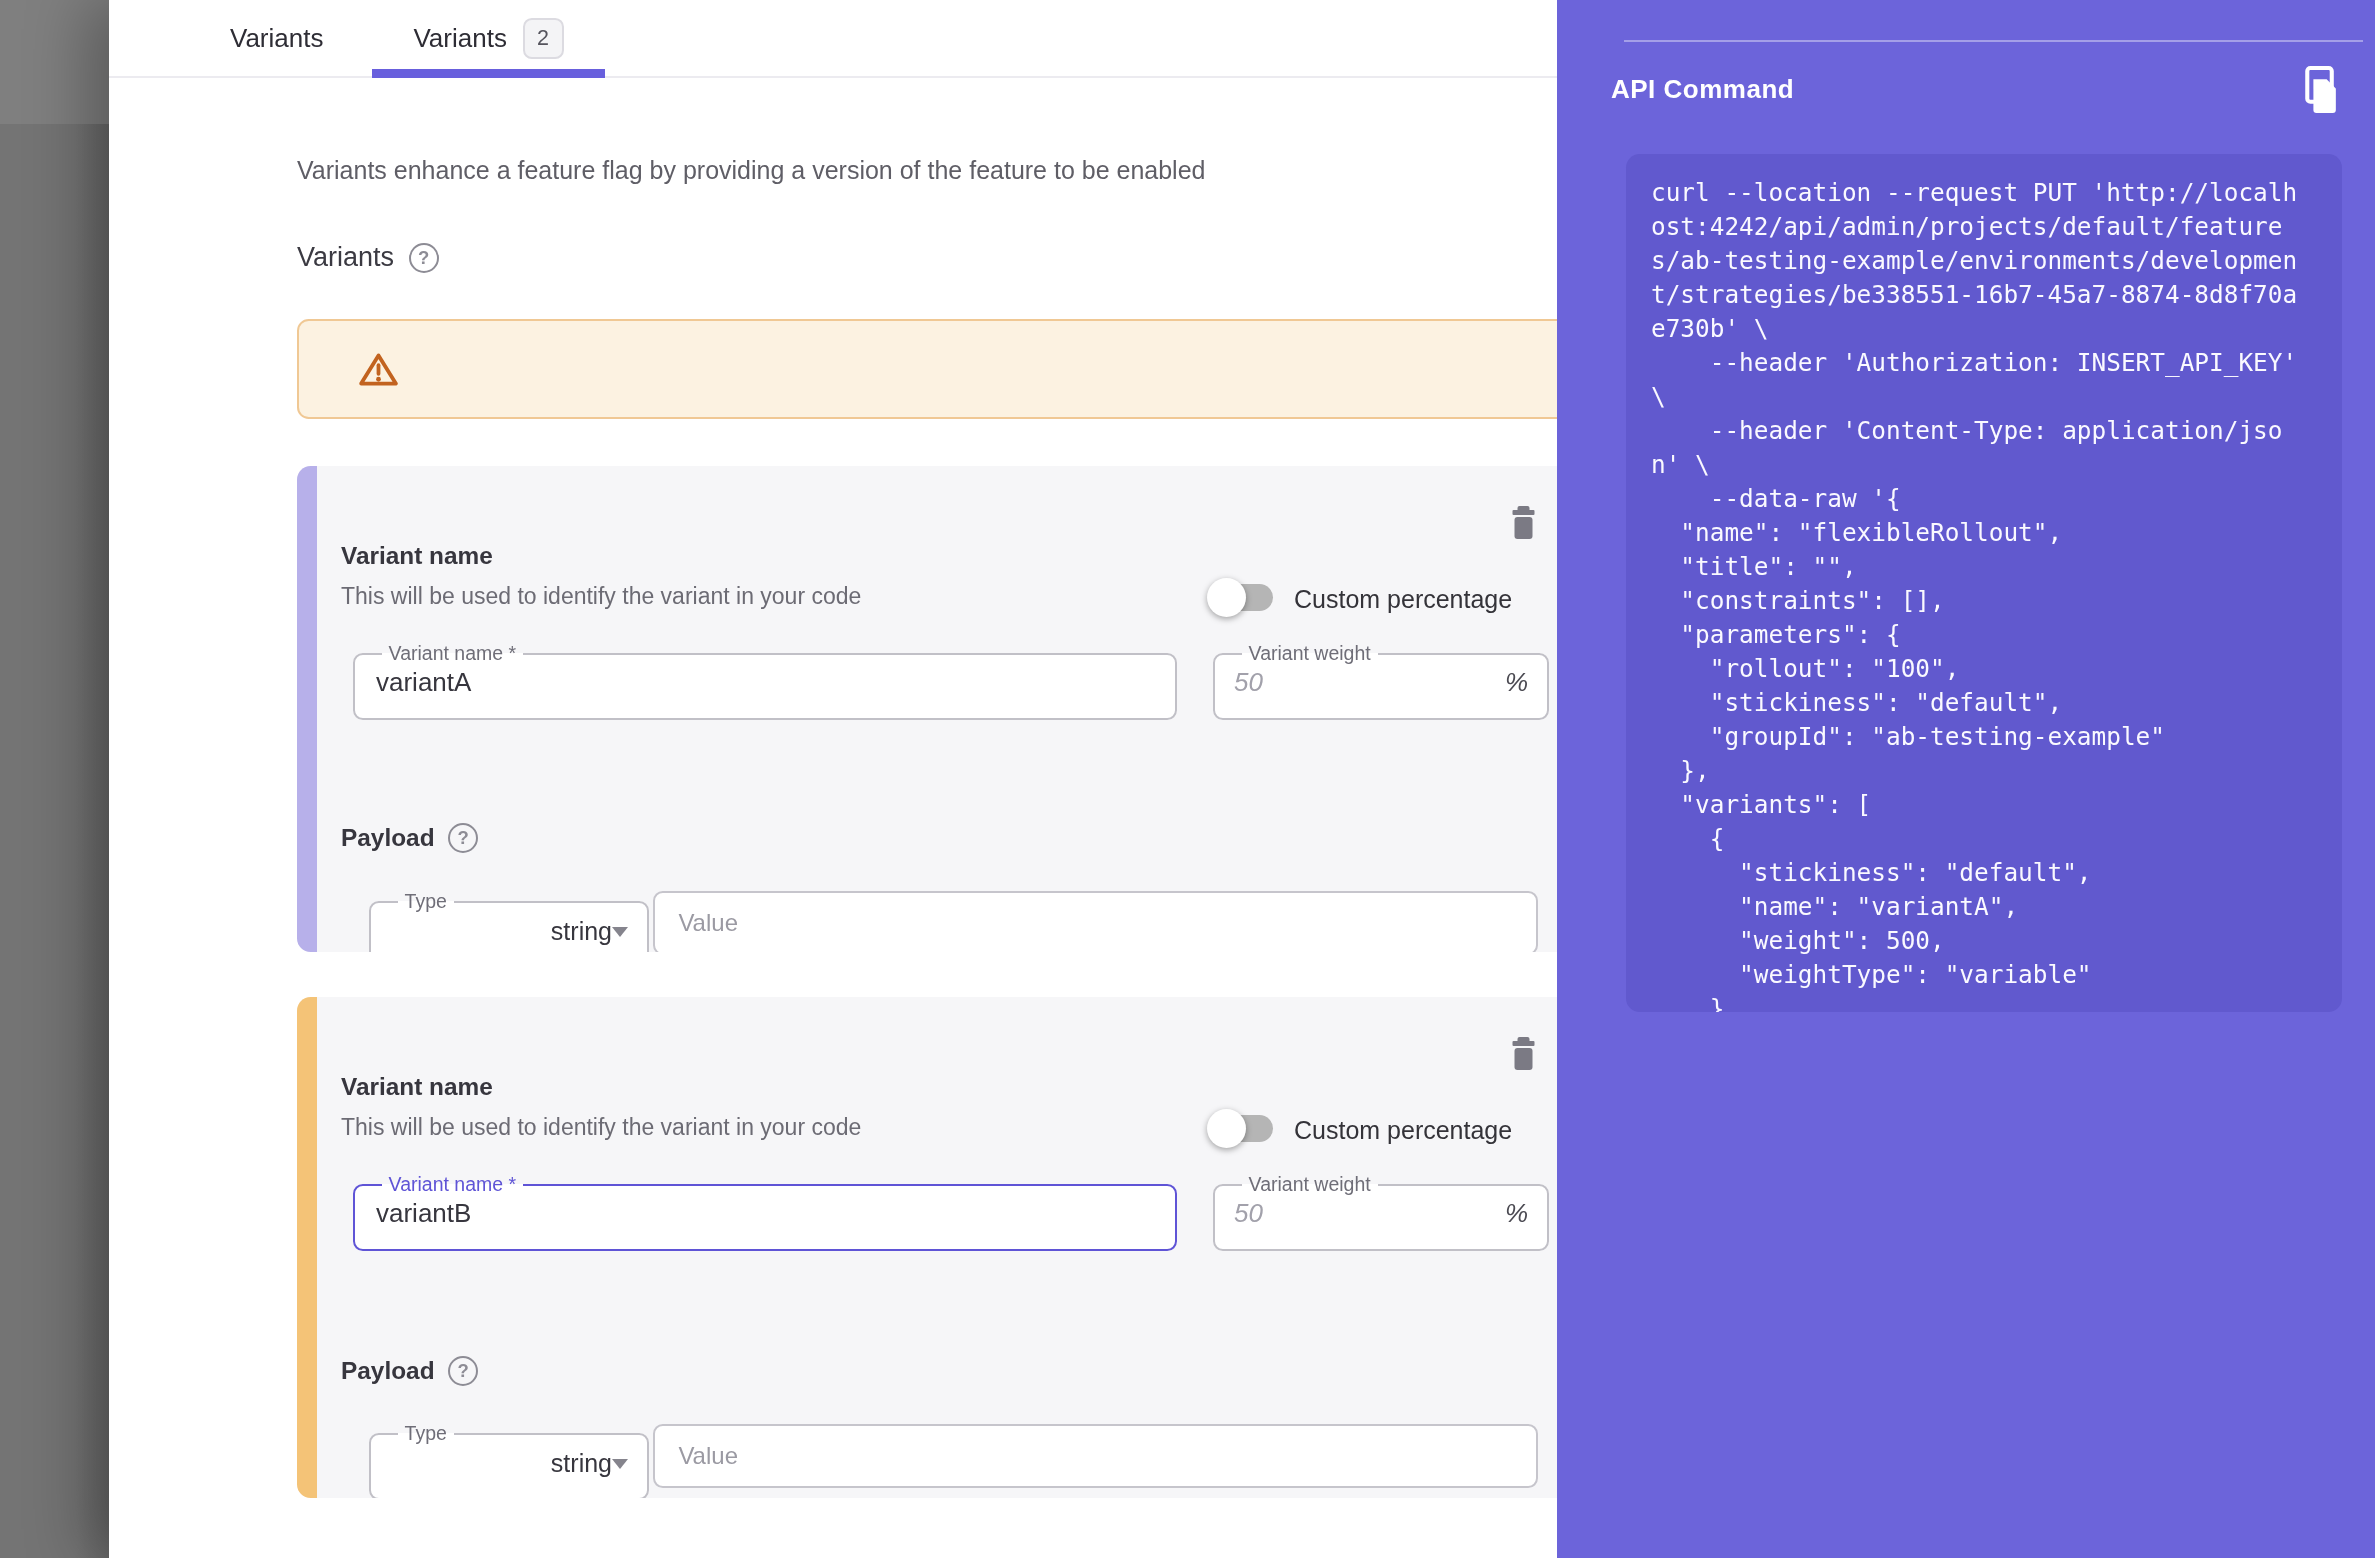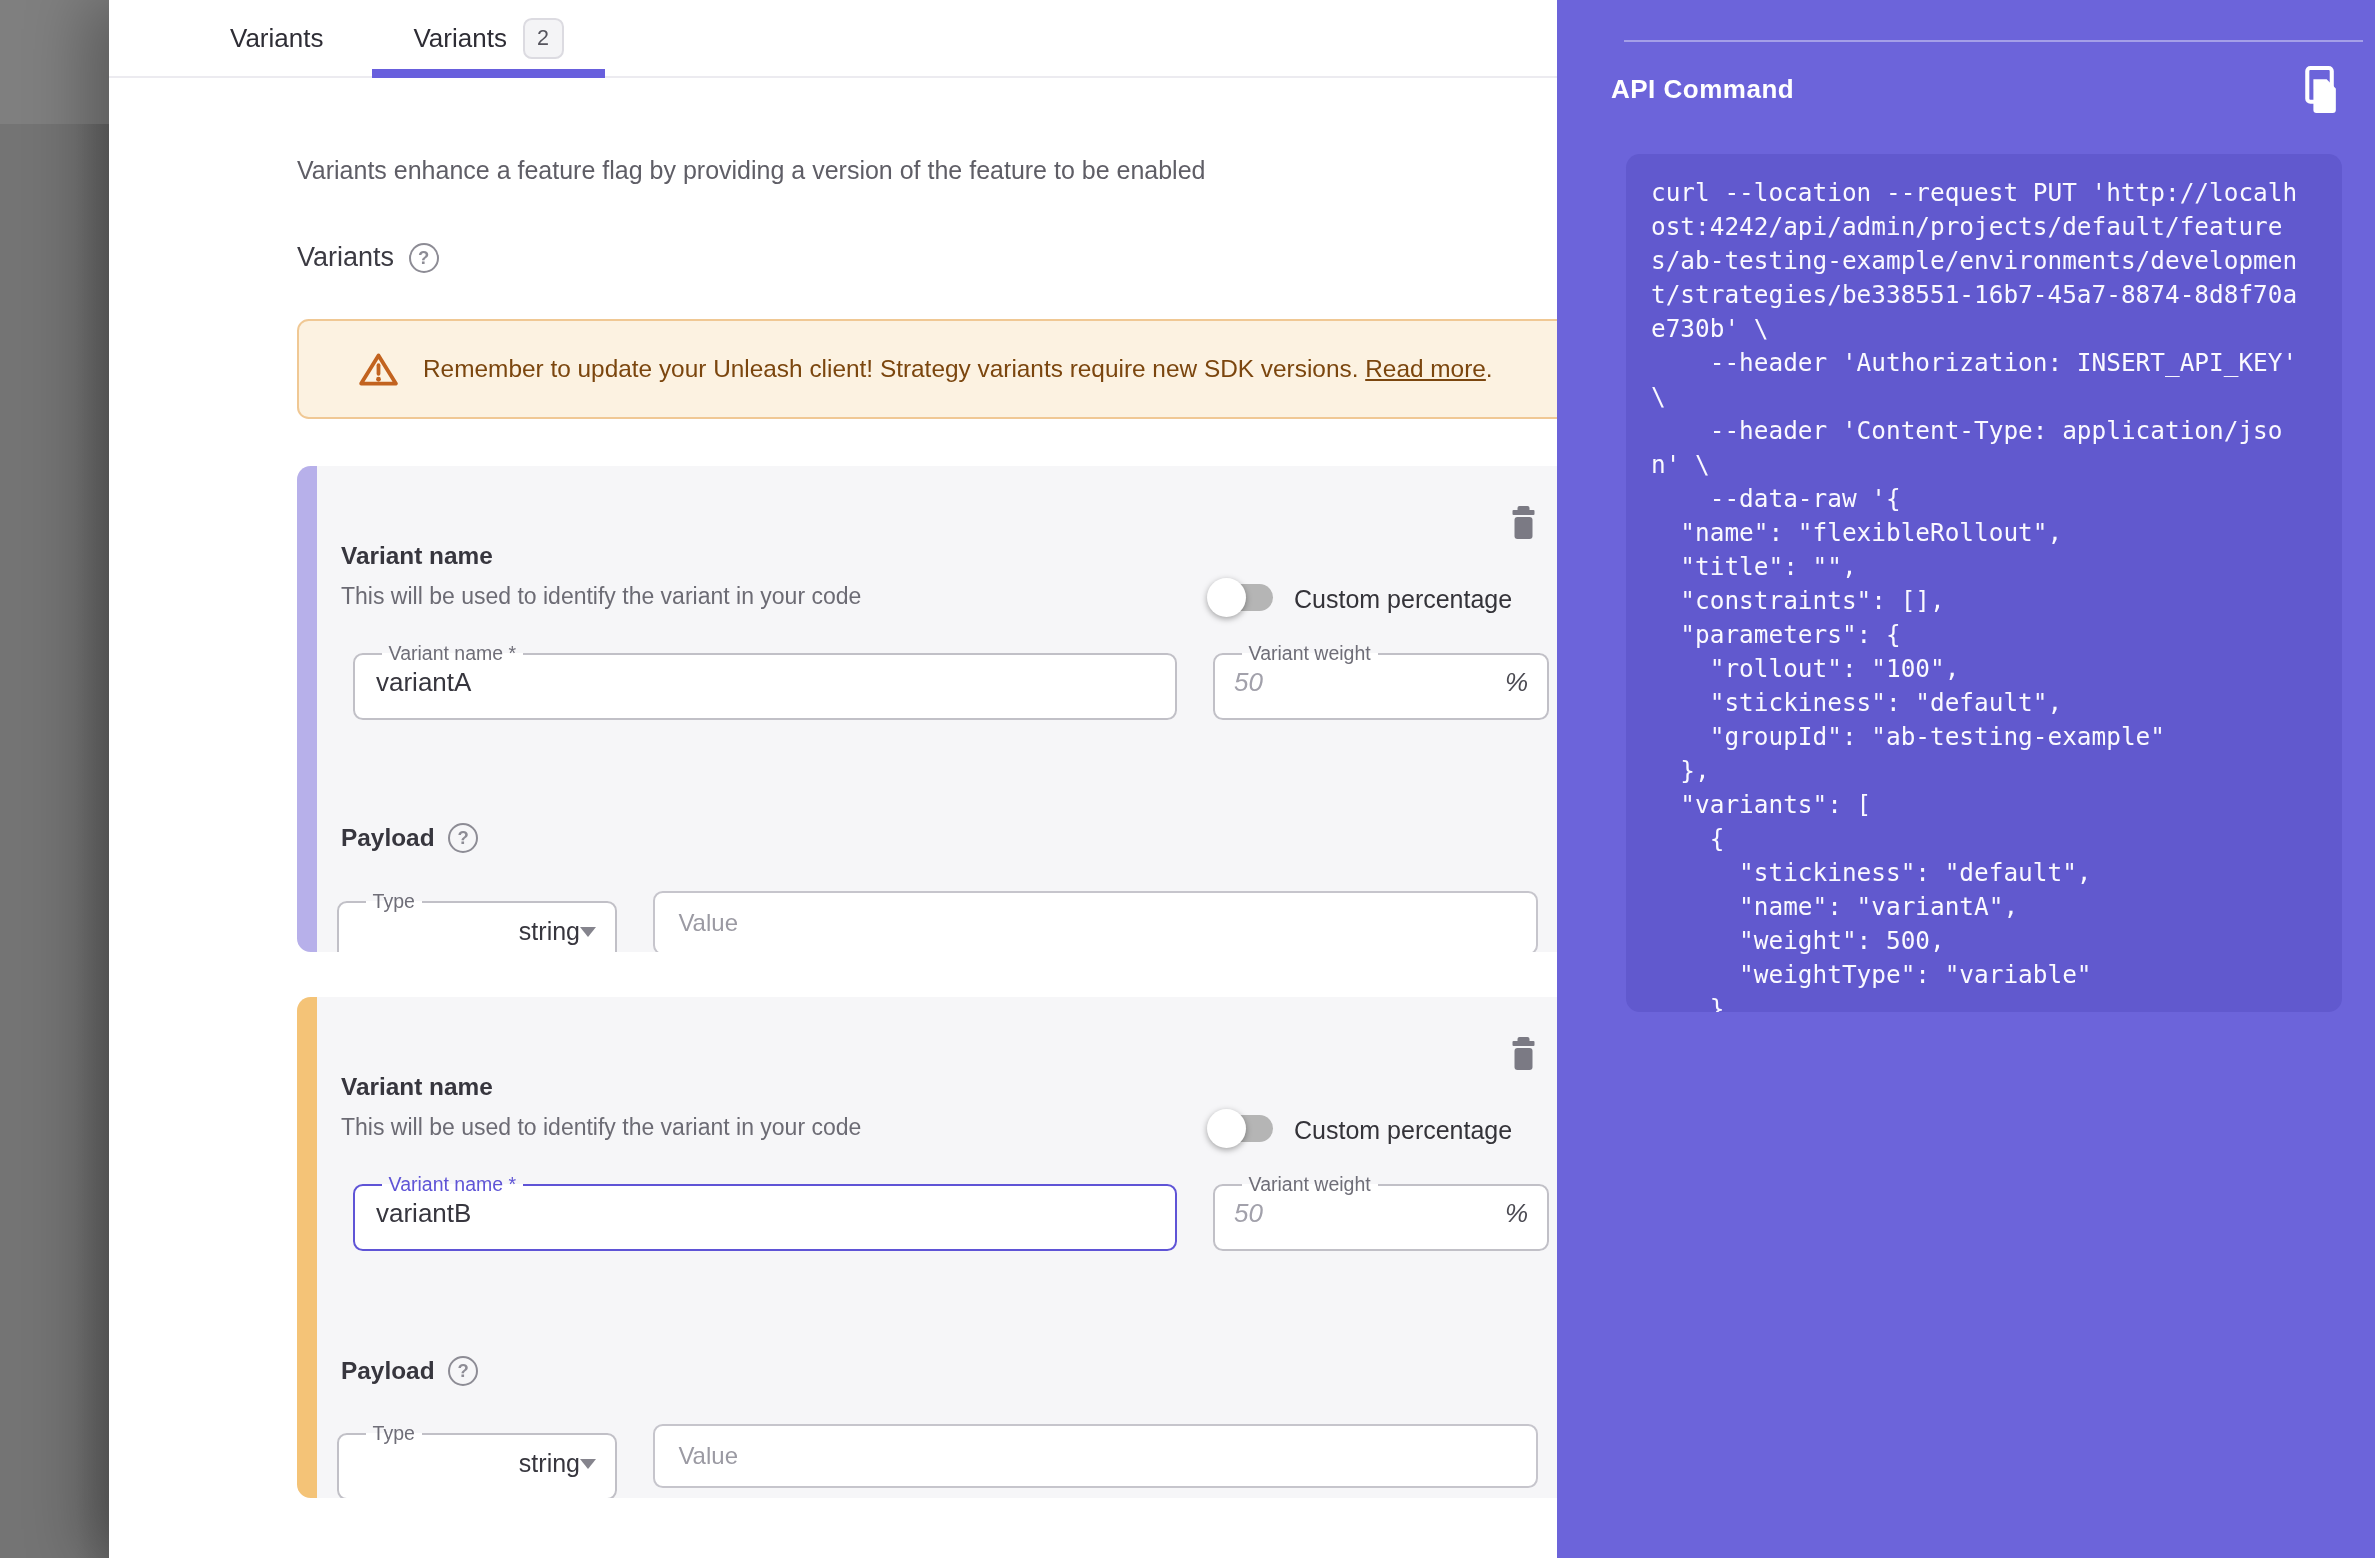--- a/index.html
+++ b/index.html
@@ -65,21 +65,21 @@
   .flat-input { width:100%; border:0; outline:0; background:transparent; font-family:inherit;
     font-size:26px; color:#37363e; padding:3.9px 0 0 2px; }
   .name-field { left:44px; top:166px; width:824px; height:76px; }
   .weight-field { left:904px; top:166px; width:336px; height:76px; }
   .weight-row { display:flex; align-items:center; justify-content:space-between; padding-top:3.9px;font-style:italic; }
   .weight-row .w-val { font-size:26px; color:#a2a1ab; }
   .weight-row .w-unit { font-size:26px; color:#4b4a52; }
 
   .payload-head { position:absolute; left:44px; top:357px; display:flex; align-items:center; gap:13.7px;
     font-size:24.4px; font-weight:bold; color:#37363e; }
-  .type-field { left:28px; top:414px; width:280px; height:76px; }
+  .type-field { left:60px; top:414px; width:280px; height:76px; }
   .type-row { display:flex; align-items:center; justify-content:flex-end; padding-top:5.9px; cursor:pointer; }
   .type-row .t-val { font-size:25px; color:#37363e; }
   .caret { width:0; height:0; border-left:8.8px solid transparent; border-right:8.8px solid transparent;
     border-top:10.7px solid #85848d; }
   .value-input { position:absolute; left:356px; top:425px; width:885px; height:64px;
     border:2px solid #c6c5cc; border-radius:9.8px; background:#fff; font-family:inherit;
     font-size:24px; color:#37363e; padding:0 23.4px; outline:none; }
   .value-input::placeholder { color:#9b9aa3; opacity:1; }
 
   
@@ -123,24 +123,20 @@
       <span>Variants</span>
       <span class="help">?</span>
     </div>
 
     <div class="alert">
       <svg width="39" height="35" viewBox="0 0 36 32">
         <path d="M18 3 L34 29 H2 Z" fill="none" stroke="#c2631f" stroke-width="3.5" stroke-linejoin="round"></path>
         <line x1="18" y1="12" x2="18" y2="20" stroke="#c2631f" stroke-width="3.5" stroke-linecap="round"></line>
         <circle cx="18" cy="25" r="2.2" fill="#c2631f"></circle>
       </svg>
-      <div class="alert-text">
-        <span>Remember to update your Unleash client! Strategy variants require new SDK versions.</span>
-        <a>Read more</a><span>.</span>
-      </div>
     </div>
 
     <div class="card card-1">
       <div class="stripe" style="background: rgb(183, 176, 234);"></div>
       <button class="trash-btn">
         <svg width="29" height="36" viewBox="0 0 28 36">
           <path d="M10 1 h8 a2 2 0 0 1 2 2 v2 h-12 v-2 a2 2 0 0 1 2 -2 z" fill="#7b7a84"></path>
           <rect x="3" y="5" width="22" height="5" rx="1" fill="#7b7a84"></rect>
           <rect x="5" y="12" width="18" height="22" rx="3" fill="#7b7a84"></rect>
         </svg>

